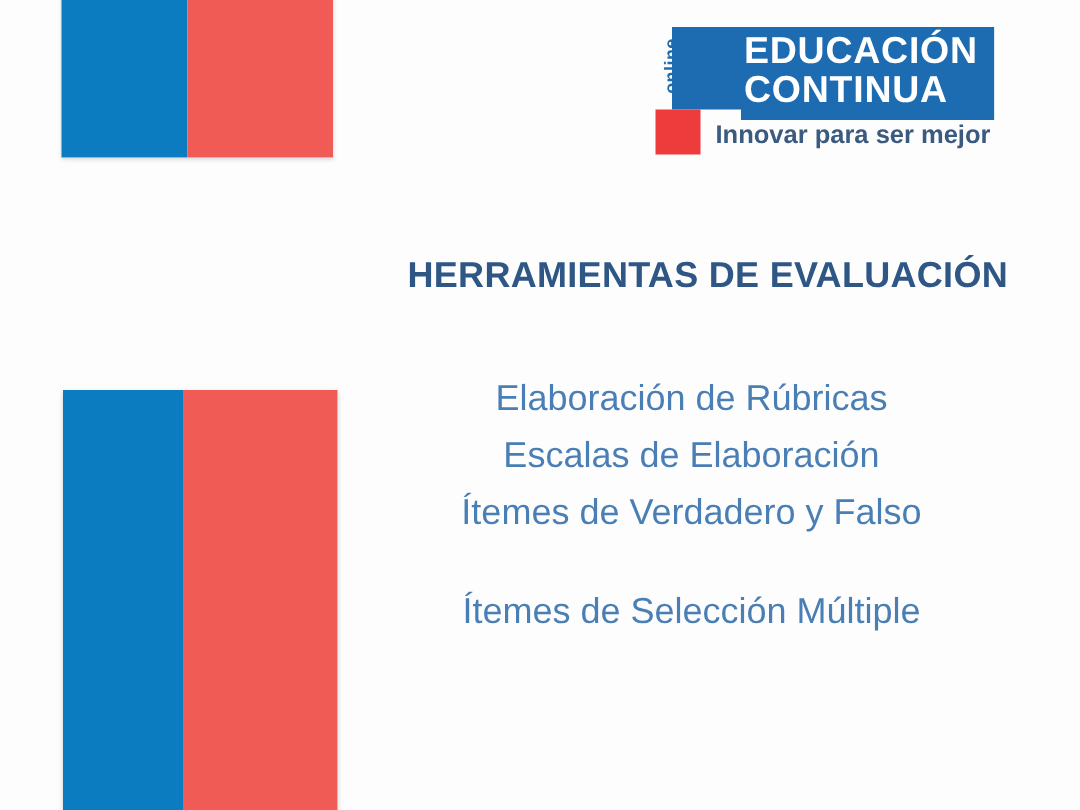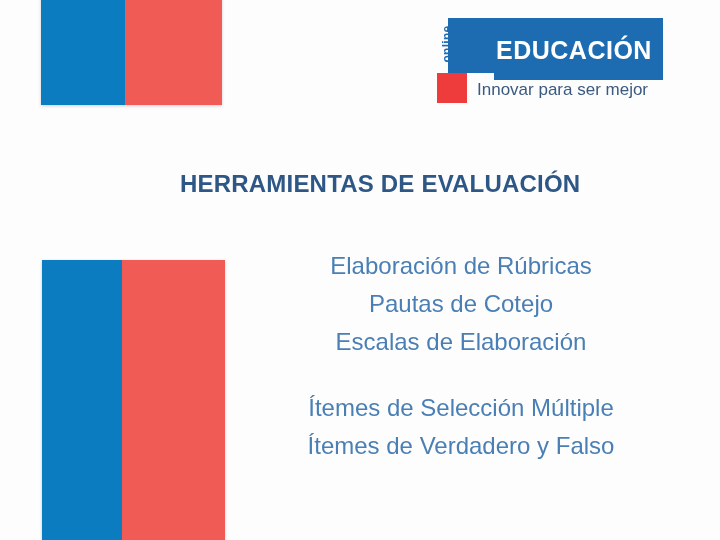--- a/index.html
+++ b/index.html
@@ -79,21 +79,21 @@
   .logo-word {
     position: absolute;
     color: #ffffff;
     font-weight: bold;
     letter-spacing: 0.5px;
     line-height: 1;
     font-family: "Liberation Sans", sans-serif;
   }
   .logo-word-1 {
     left: 64px;
-    top: 28px;
+    top: 12px;
     font-size: 25px;
   }
   .logo-word-2 {
     left: 64px;
     top: 38px;
     font-size: 25px;
   }
   .logo-online {
     position: absolute;
     left: -11px;
@@ -123,21 +123,21 @@
     white-space: nowrap;
     font-family: "Liberation Sans", sans-serif;
   }
 
   
   #title {
     position: absolute;
     left: 180px;
     top: 170px;
     width: 492px;
-    text-align: left;
+    text-align: right;
     font-size: 24px;
     font-weight: bold;
     color: #2e5785;
     letter-spacing: 0.2px;
     white-space: nowrap;
   }
 
   #body-lines {
     position: absolute;
     left: 250px;
@@ -170,26 +170,26 @@
   <div class="flag" id="flag-bottom">
     <div class="band-blue" style="background: rgb(11, 124, 192);"></div>
     <div class="band-red" style="background: rgb(240, 91, 85);"></div>
   </div>
 
   <div id="logo">
     <div class="logo-blue-box" style="background: rgb(29, 108, 177);"></div>
     <div class="logo-red-square" style="background: rgb(238, 59, 59);"></div>
     <div class="logo-online" style="color: rgb(29, 108, 177);">online</div>
     <div class="logo-word logo-word-1">EDUCACIÓN</div>
-    <div class="logo-tagline" style="color: rgb(58, 90, 128);">Innovar para ser mejor</div>
+    <div class="logo-word logo-word-2">CONTINUA</div>
+    <div class="logo-tagline" style="color: rgb(58, 90, 128); font-weight: bold;">Innovar para ser mejor</div>
   </div>
 
   <div id="title" style="color: rgb(46, 87, 133);">HERRAMIENTAS DE EVALUACIÓN</div>
 
   <div id="body-lines" style="color: rgb(74, 127, 181);">
       <span class="line">Elaboración de Rúbricas</span>
-      <span class="line">Pautas de Cotejo</span>
       <span class="line">Escalas de Elaboración</span>
+      <span class="line">Ítemes de Verdadero y Falso</span>
       <span class="line spaced">Ítemes de Selección Múltiple</span>
-      <span class="line">Ítemes de Verdadero y Falso</span>
     </div>
 
 </div>
 
 </body></html>

